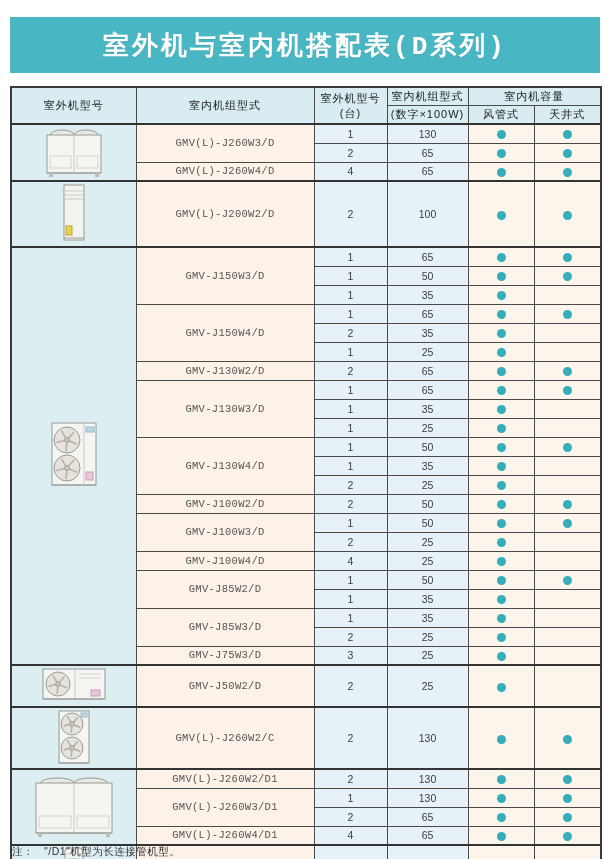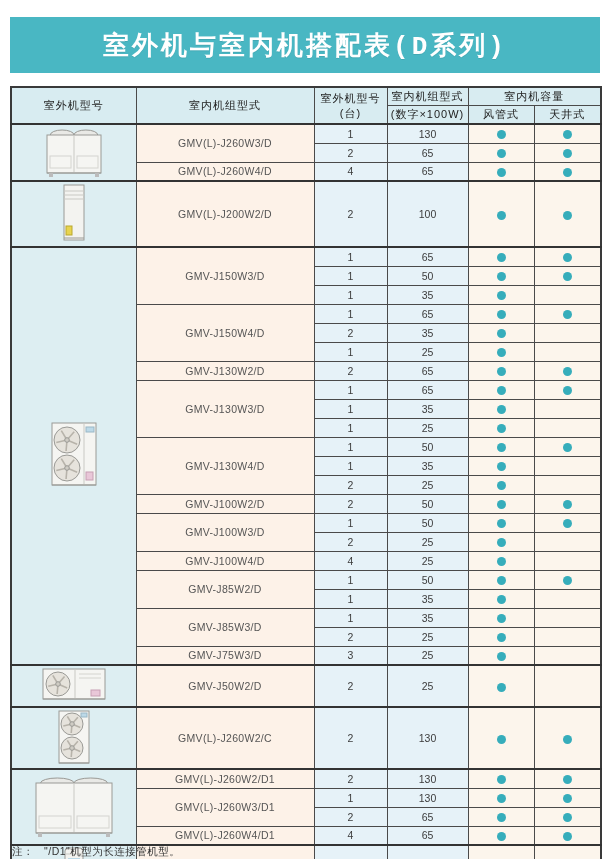--- a/index.html
+++ b/index.html
@@ -30,21 +30,21 @@
     font-size:10.5px; color:#3c3c3c;
     overflow:hidden;
   }
   .match-table tr { height:19px; }
   .match-table tr.h-row1 { height:18px; }
   .match-table tr.h-row2 { height:19px; }
   .match-table tr.tall { height:41px; }
   .match-table tr.section-start td { border-top:2px solid #333; }
   .match-table td.hdr { background:var(--header_bg,#d8ecf1); font-size:11px; color:#222; letter-spacing:1px; }
   .match-table td.img-cell   { background:var(--img_bg,#ddeef2); }
-  .match-table td.model-cell { background:var(--model_bg,#fdf2e8); color:#555; letter-spacing:.3px; }
+  .match-table td.model-cell { background:var(--model_bg,#fdf2e8); color:#555; letter-spacing:.3px;font-family:Liberation Mono, monospace; }
   .match-table td.num-cell   { background:var(--num_bg,#e6f2f8); }
   .match-table td.type-cell  { background:var(--type_bg,#fcf5ec); }
   .dot {
     display:inline-block; width:9px; height:9px; border-radius:50%;
     background:var(--dot,#36adbb); vertical-align:middle;
   }
   .unit-icon { display:inline-block; line-height:0; }
   .unit-icon svg { display:block; margin:0 auto; }
   .footnote {
     position:absolute; left:12px; top:845px; width:580px;

